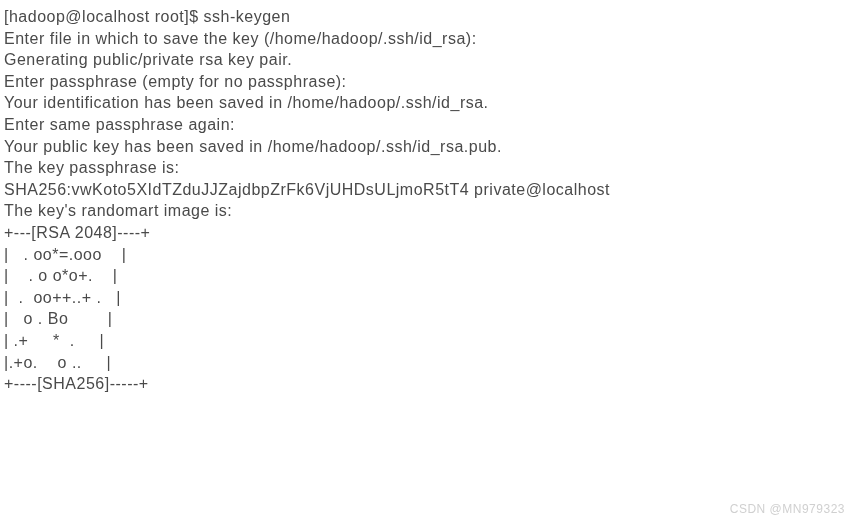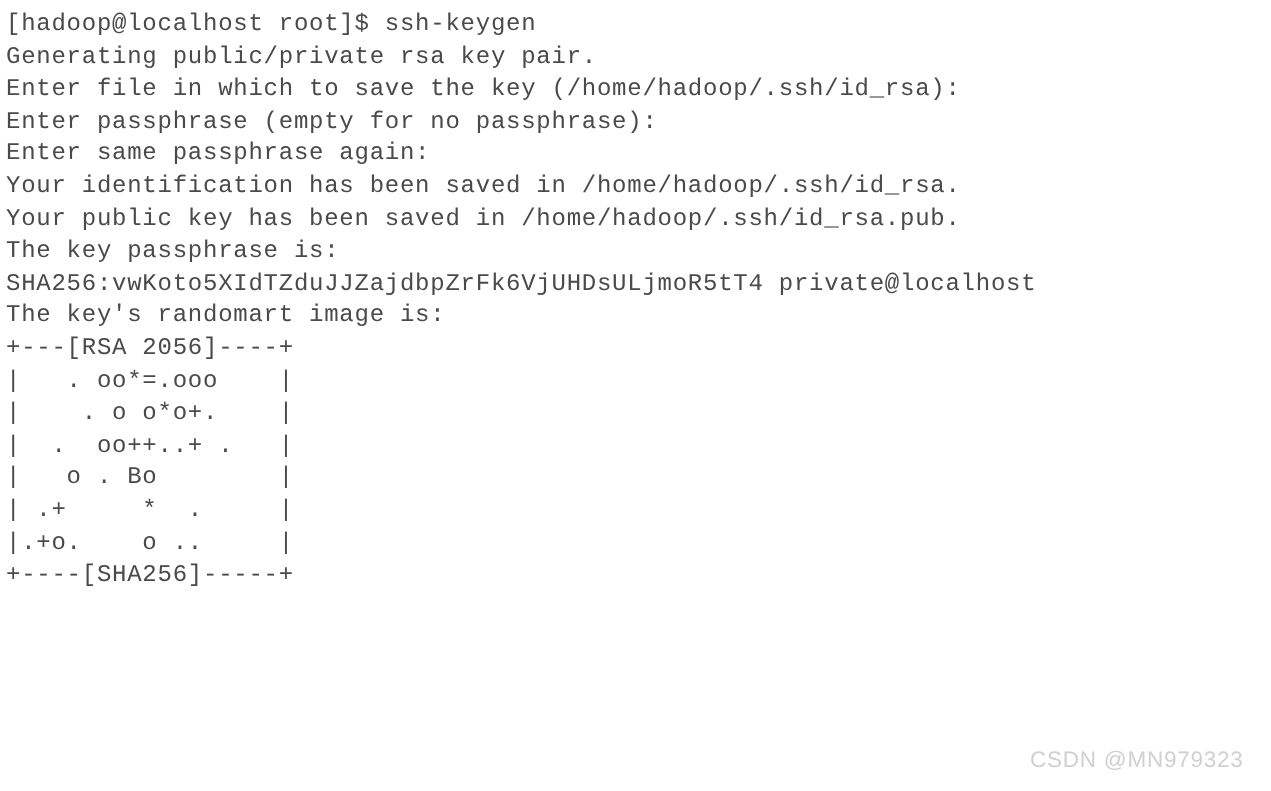--- a/index.html
+++ b/index.html
@@ -14,47 +14,47 @@
       line-height: 1.35;
       color: #4a4a4a;
       padding: 6px 4px;
       width: 847px;
       height: 527px;
       position: relative;
       letter-spacing: 0.5px;
     }
     .terminal-line {
       white-space: pre;
-      font-family: Liberation Mono, monospace;
+      font-family: Liberation Sans, sans-serif;
     }
     .watermark {
       position: absolute;
       bottom: 10px;
-      right: 18px;
+      right: 2px;
       font-family: Arial, sans-serif;
-      font-size: 15px;
+      font-size: 12px;
       color: #d0d0d0;
       letter-spacing: 0.5px;
     }
   </style>
 </head>
 <body>
 
 <div>
   <div class="terminal-line">[hadoop@localhost root]$ ssh-keygen</div>
+  <div class="terminal-line">Enter file in which to save the key (/home/hadoop/.ssh/id_rsa):</div>
   <div class="terminal-line">Generating public/private rsa key pair.</div>
-  <div class="terminal-line">Enter file in which to save the key (/home/hadoop/.ssh/id_rsa):</div>
   <div class="terminal-line">Enter passphrase (empty for no passphrase):</div>
+  <div class="terminal-line">Your identification has been saved in /home/hadoop/.ssh/id_rsa.</div>
   <div class="terminal-line">Enter same passphrase again:</div>
-  <div class="terminal-line">Your identification has been saved in /home/hadoop/.ssh/id_rsa.</div>
   <div class="terminal-line">Your public key has been saved in /home/hadoop/.ssh/id_rsa.pub.</div>
   <div class="terminal-line">The key passphrase is:</div>
   <div class="terminal-line">SHA256:vwKoto5XIdTZduJJZajdbpZrFk6VjUHDsULjmoR5tT4 private@localhost</div>
   <div class="terminal-line">The key's randomart image is:</div>
-  <div class="terminal-line">+---[RSA 2056]----+</div>
+  <div class="terminal-line">+---[RSA 2048]----+</div>
   <div class="terminal-line">|   . oo*=.ooo    |</div>
   <div class="terminal-line">|    . o o*o+.    |</div>
   <div class="terminal-line">|  .  oo++..+ .   |</div>
   <div class="terminal-line">|   o . Bo        |</div>
   <div class="terminal-line">| .+     *  .     |</div>
   <div class="terminal-line">|.+o.    o ..     |</div>
   <div class="terminal-line">+----[SHA256]-----+</div>
 </div>
 
 <div class="watermark">CSDN @MN979323</div>

